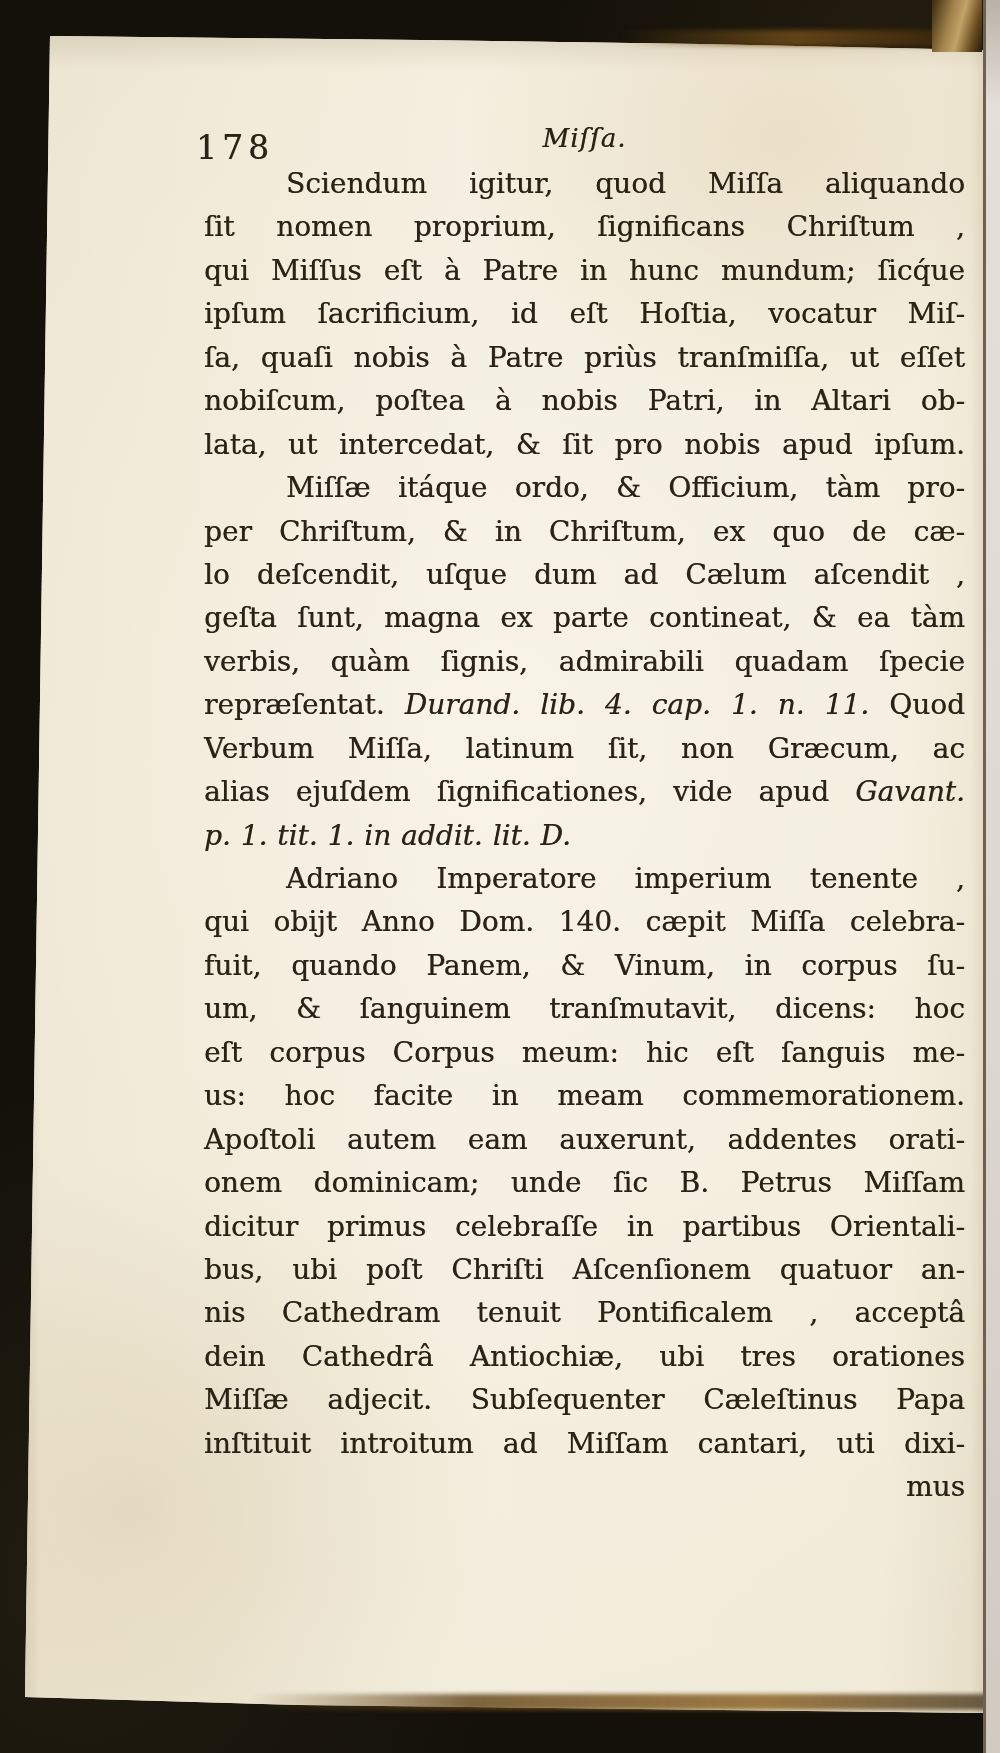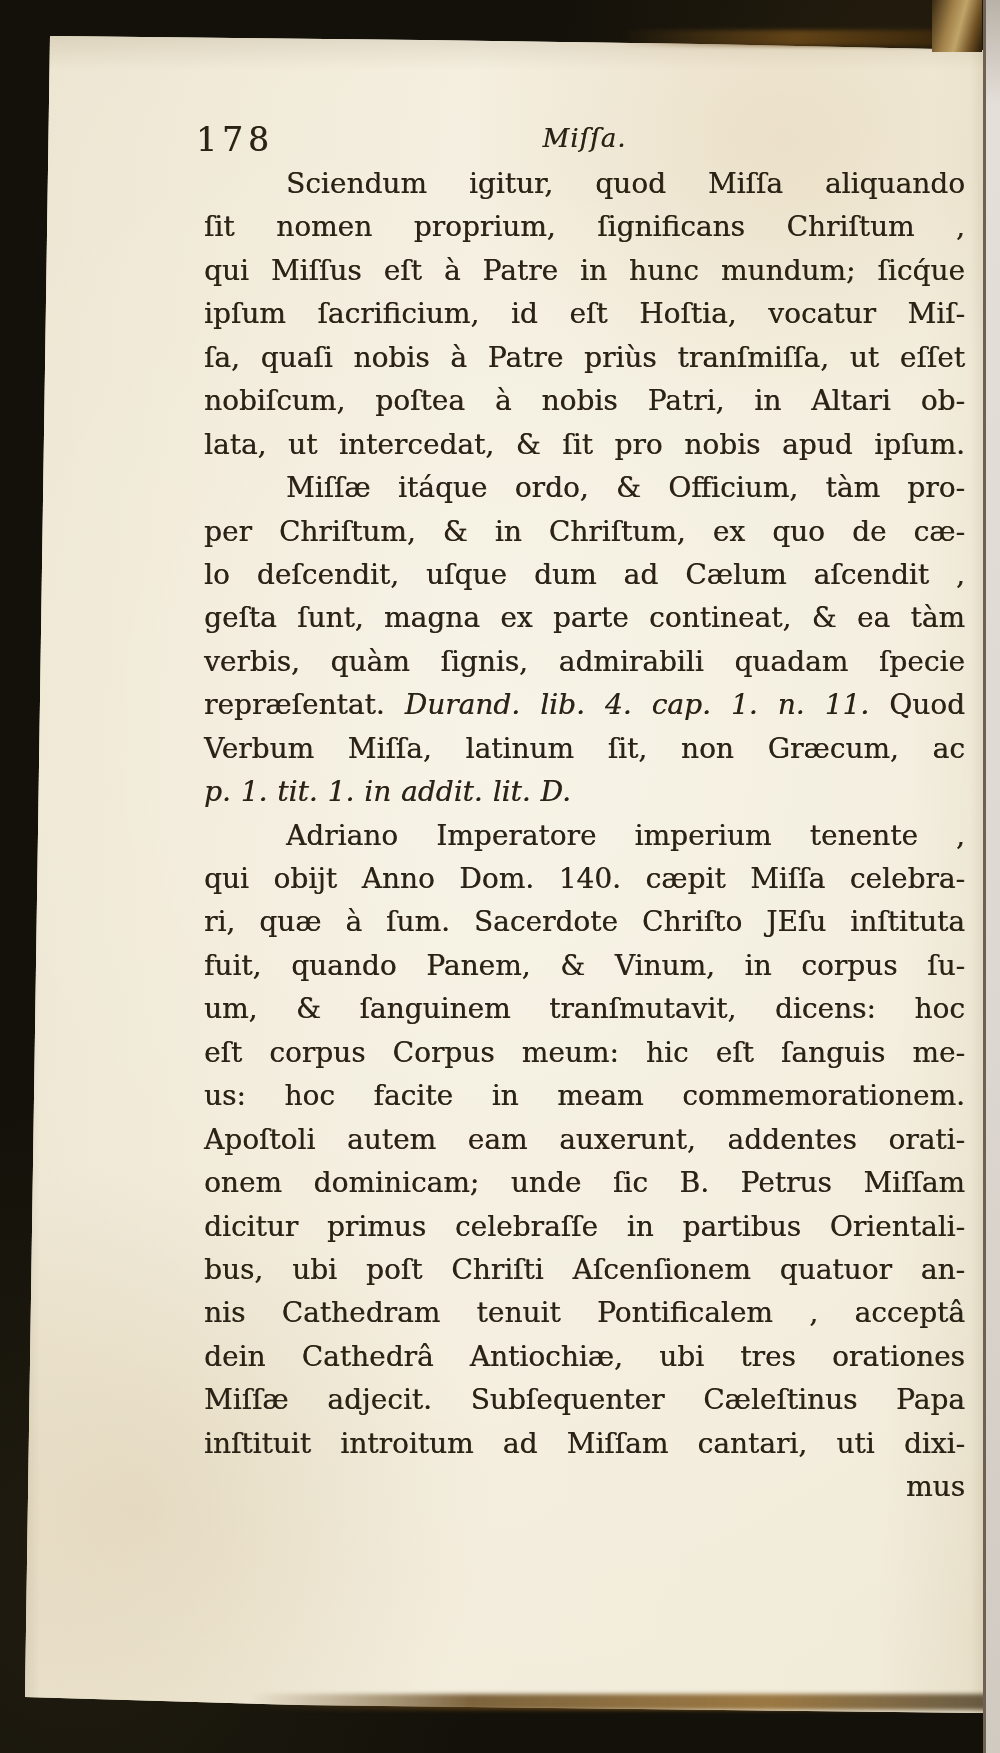--- a/index.html
+++ b/index.html
@@ -46,21 +46,21 @@
       radial-gradient(50% 28% at 14% 86%, rgba(205,185,145,.30), rgba(0,0,0,0) 70%),
       radial-gradient(120% 80% at 50% 42%, rgba(255,255,248,.38), rgba(0,0,0,0) 75%),
       linear-gradient(92deg,#dfd5bc 0%,#ece4cf 5%,#f2ecdb 45%,#f1ebd9 88%,#e6ddc6 99%),
       #efe8d5;
   }
   .header{
     position:absolute;left:204px;top:118px;width:761px;height:46px;z-index:6;
     color:#2b2216;line-height:44px;
     text-shadow:0.4px 0.4px 0.6px rgba(43,33,22,.75);
   }
-  .pagenum{position:absolute;left:-8px;top:0;font-size:33px;letter-spacing:5px;}
+  .pagenum{position:absolute;left:-8px;top:8px;font-size:33px;letter-spacing:5px;}
   .title{position:absolute;left:0;top:-2px;width:100%;text-align:center;font-style:italic;font-size:26px;letter-spacing:1px;}
   .body{
     position:absolute;left:204px;top:162px;width:761px;z-index:6;
     font-size:28px;line-height:43.45px;color:#2b2216;
     text-shadow:0.4px 0.4px 0.6px rgba(43,33,22,.7);
   }
   .line{height:43.45px;overflow:visible;text-align:justify;text-align-last:justify;word-spacing:1px;}
   .line.ind{padding-left:82px;}
   .line.nojust{text-align:right;text-align-last:left;}
   .line.right{text-align:left;text-align-last:right;}
@@ -89,24 +89,24 @@
       <div class="line"><span>ſa, quaſi nobis à Patre priùs tranſmiſſa, ut eſſet</span></div>
       <div class="line"><span>nobiſcum, poſtea à nobis Patri, in Altari ob-</span></div>
       <div class="line"><span>lata, ut intercedat, &amp; ſit pro nobis apud ipſum.</span></div>
       <div class="line ind"><span>Miſſæ itáque ordo, &amp; Officium, tàm pro-</span></div>
       <div class="line"><span>per Chriſtum, &amp; in Chriſtum, ex quo de cæ-</span></div>
       <div class="line"><span>lo deſcendit, uſque dum ad Cælum aſcendit ,</span></div>
       <div class="line"><span>geſta ſunt, magna ex parte contineat, &amp; ea tàm</span></div>
       <div class="line"><span>verbis, quàm ſignis, admirabili quadam ſpecie</span></div>
       <div class="line"><span>repræſentat. </span><span class="it">Durand. lib. 4. cap. 1. n. 11.</span><span> Quod</span></div>
       <div class="line"><span>Verbum Miſſa, latinum ſit, non Græcum, ac</span></div>
+      <div class="line"><span>alias ejuſdem ſignificationes, vide apud </span><span class="it">Gavant.</span></div>
       <div class="line nojust"><span class="it">p. 1. tit. 1. in addit. lit. D.</span></div>
       <div class="line ind"><span>Adriano Imperatore imperium tenente ,</span></div>
       <div class="line"><span>qui obijt Anno Dom. 140. cæpit Miſſa celebra-</span></div>
-      <div class="line"><span>ri, quæ à ſum. Sacerdote Chriſto JEſu inſtituta</span></div>
       <div class="line"><span>fuit, quando Panem, &amp; Vinum, in corpus ſu-</span></div>
       <div class="line"><span>um, &amp; ſanguinem tranſmutavit, dicens: hoc</span></div>
       <div class="line"><span>eſt corpus Corpus meum: hic eſt ſanguis me-</span></div>
       <div class="line"><span>us: hoc facite in meam commemorationem.</span></div>
       <div class="line"><span>Apoſtoli autem eam auxerunt, addentes orati-</span></div>
       <div class="line"><span>onem dominicam; unde ſic B. Petrus Miſſam</span></div>
       <div class="line"><span>dicitur primus celebraſſe in partibus Orientali-</span></div>
       <div class="line"><span>bus, ubi poſt Chriſti Aſcenſionem quatuor an-</span></div>
       <div class="line"><span>nis Cathedram tenuit Pontificalem , acceptâ</span></div>
       <div class="line"><span>dein Cathedrâ Antiochiæ, ubi tres orationes</span></div>

